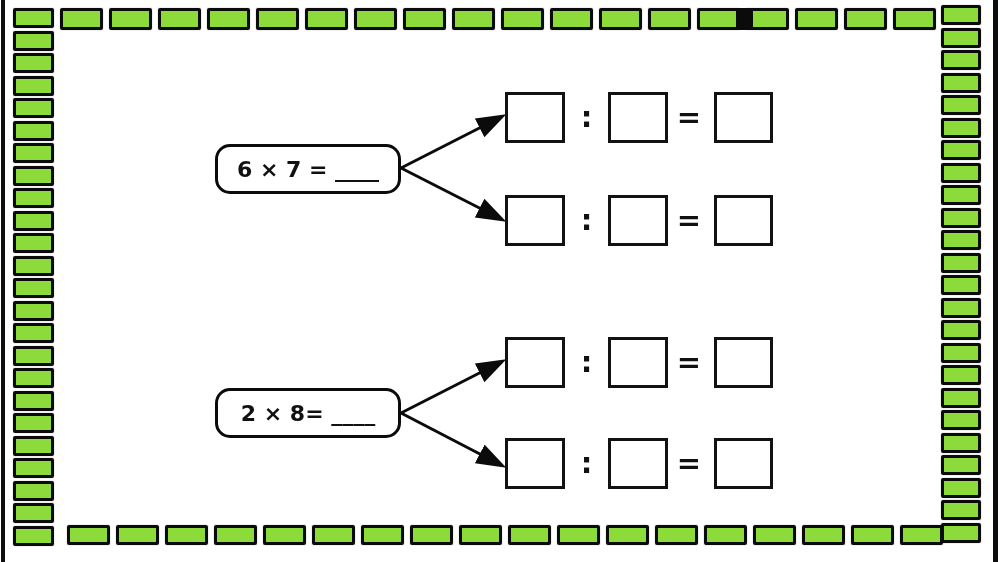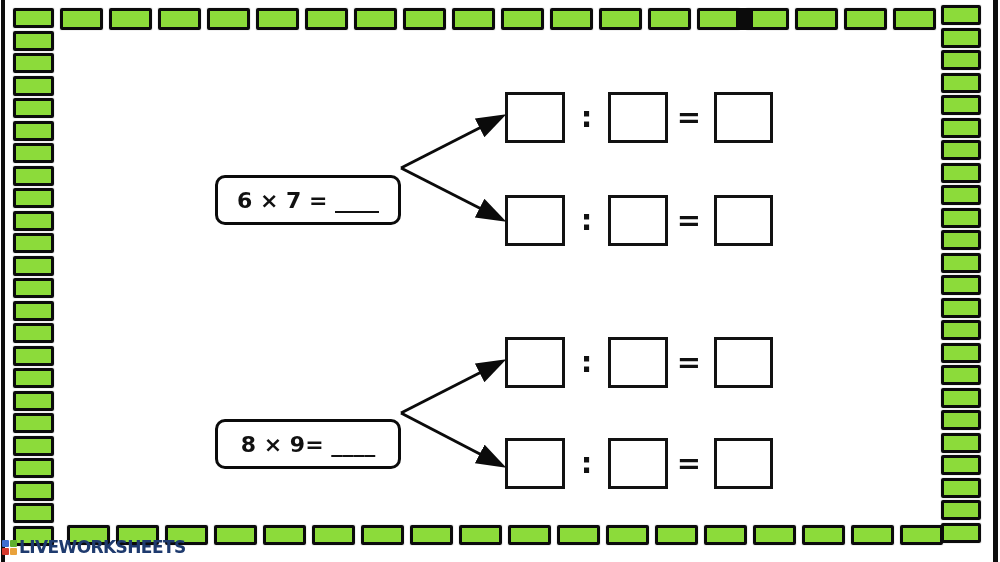--- a/index.html
+++ b/index.html
@@ -19,25 +19,24 @@
   .black-gap{position:absolute;left:736px;top:8px;width:17px;height:22px;background:#0b0b0b;}
   
   .title{
     position:absolute;left:78px;top:36px;font-size:27px;color:#161616;
     border-bottom:2px solid #161616;padding:0 5px 4px 0;line-height:28px;
     white-space:nowrap;
   }
   
   .problem-card{
     position:absolute;left:215px;width:186px;height:50px;background:#ffffff;
-    border:3px solid #0b0b0b;border-radius:10px;box-sizing:border-box;
+    border:3px solid #0b0b0b;border-radius:15px;box-sizing:border-box;
     display:flex;align-items:center;justify-content:center;
     font-family:"DejaVu Sans",sans-serif;font-weight:bold;font-size:22px;color:#111;
     white-space:nowrap;
-    margin-top:31px;
   }
   #problem-1{top:144px;}
   #problem-2{top:388px;}
   
   .arrows{position:absolute;overflow:visible;}
   
   .eq-row{position:absolute;left:505px;width:275px;height:51px;}
   .answer-box{
     position:absolute;top:0;width:60px;height:51px;background:#ffffff;
     border:3px solid #121212;box-sizing:border-box;
@@ -183,21 +182,21 @@
     <div class="answer-box bx-c"></div>
   </div>
   <div class="eq-row" style="top:195px">
     <div class="answer-box bx-a"></div>
     <div class="sep sep-div">:</div>
     <div class="answer-box bx-b"></div>
     <div class="sep sep-eq">=</div>
     <div class="answer-box bx-c"></div>
   </div>
 
-  <div id="problem-2" class="problem-card">8 × 9= ____</div>
+  <div id="problem-2" class="problem-card">2 × 8= ____</div>
   <svg class="arrows" style="left:393px;top:348px;" width="122" height="130" viewBox="0 0 122 130">
     <defs>
       <marker id="ah2" markerWidth="12" markerHeight="10" refX="8" refY="3.5" orient="auto">
         <path d="M0,0 L10,3.5 L0,7 z" fill="#0b0b0b"></path>
       </marker>
     </defs>
     <line x1="8" y1="65" x2="108" y2="14" stroke="#0b0b0b" stroke-width="3" marker-end="url(#ah2)"></line>
     <line x1="8" y1="65" x2="108" y2="117" stroke="#0b0b0b" stroke-width="3" marker-end="url(#ah2)"></line>
   </svg>
 
@@ -209,23 +208,14 @@
     <div class="answer-box bx-c"></div>
   </div>
   <div class="eq-row" style="top:438px">
     <div class="answer-box bx-a"></div>
     <div class="sep sep-div">:</div>
     <div class="answer-box bx-b"></div>
     <div class="sep sep-eq">=</div>
     <div class="answer-box bx-c"></div>
   </div>
 
-  <div id="brand">
-    <div class="logo-grid">
-      <span class="sq-blue"></span>
-      <span class="sq-green"></span>
-      <span class="sq-red"></span>
-      <span class="sq-orange"></span>
-    </div>
-    <div class="wordmark">LIVEWORKSHEETS</div>
-  </div>
 
 </div>
 
 </body></html>

